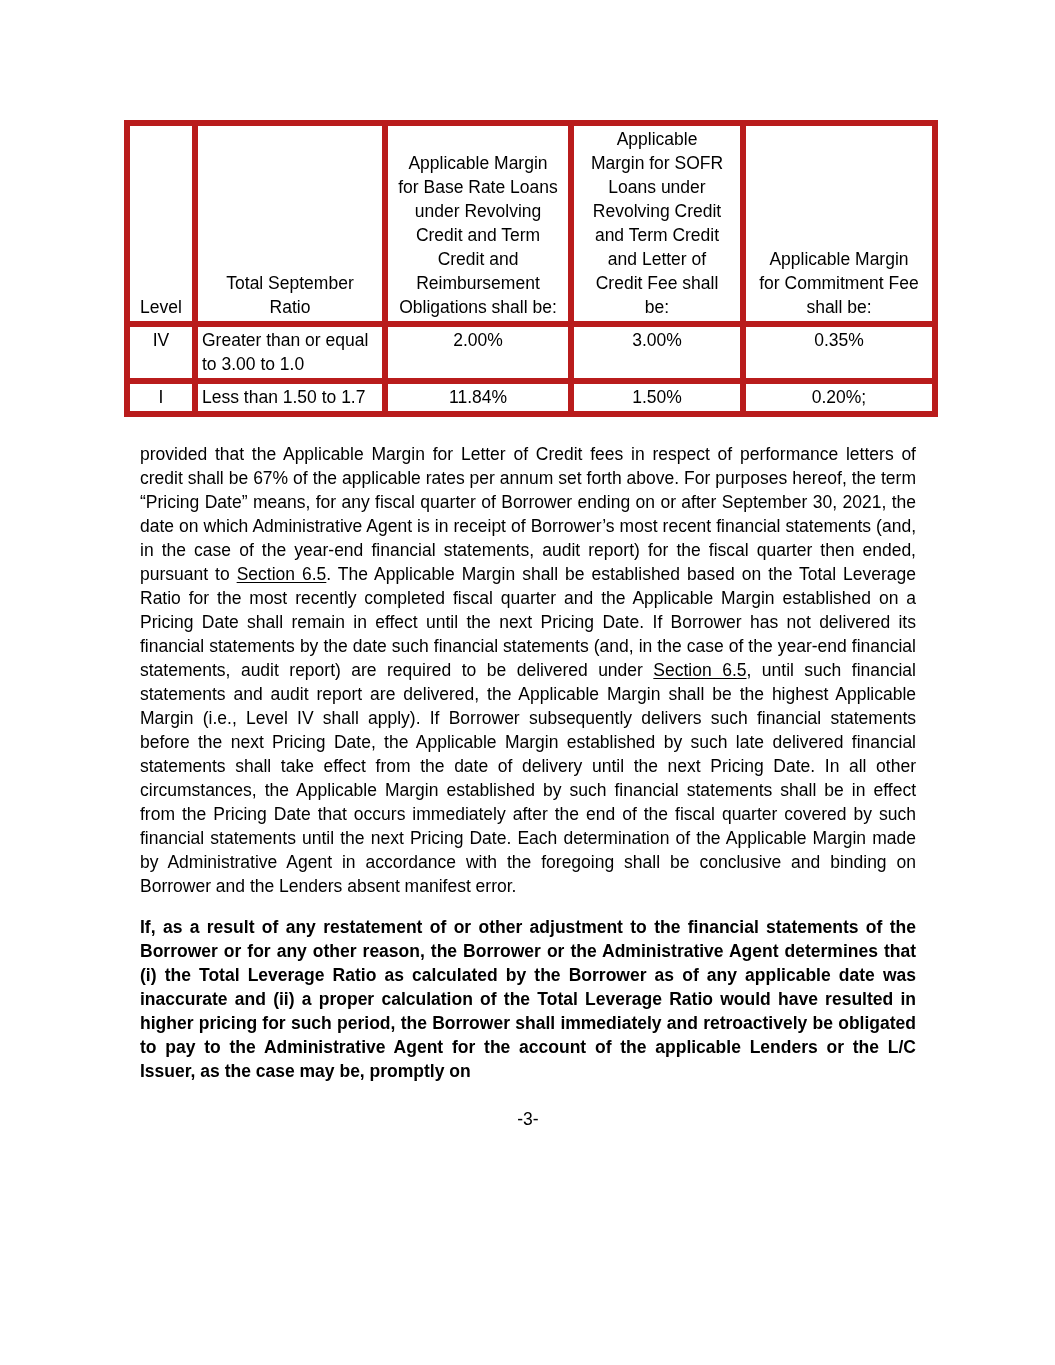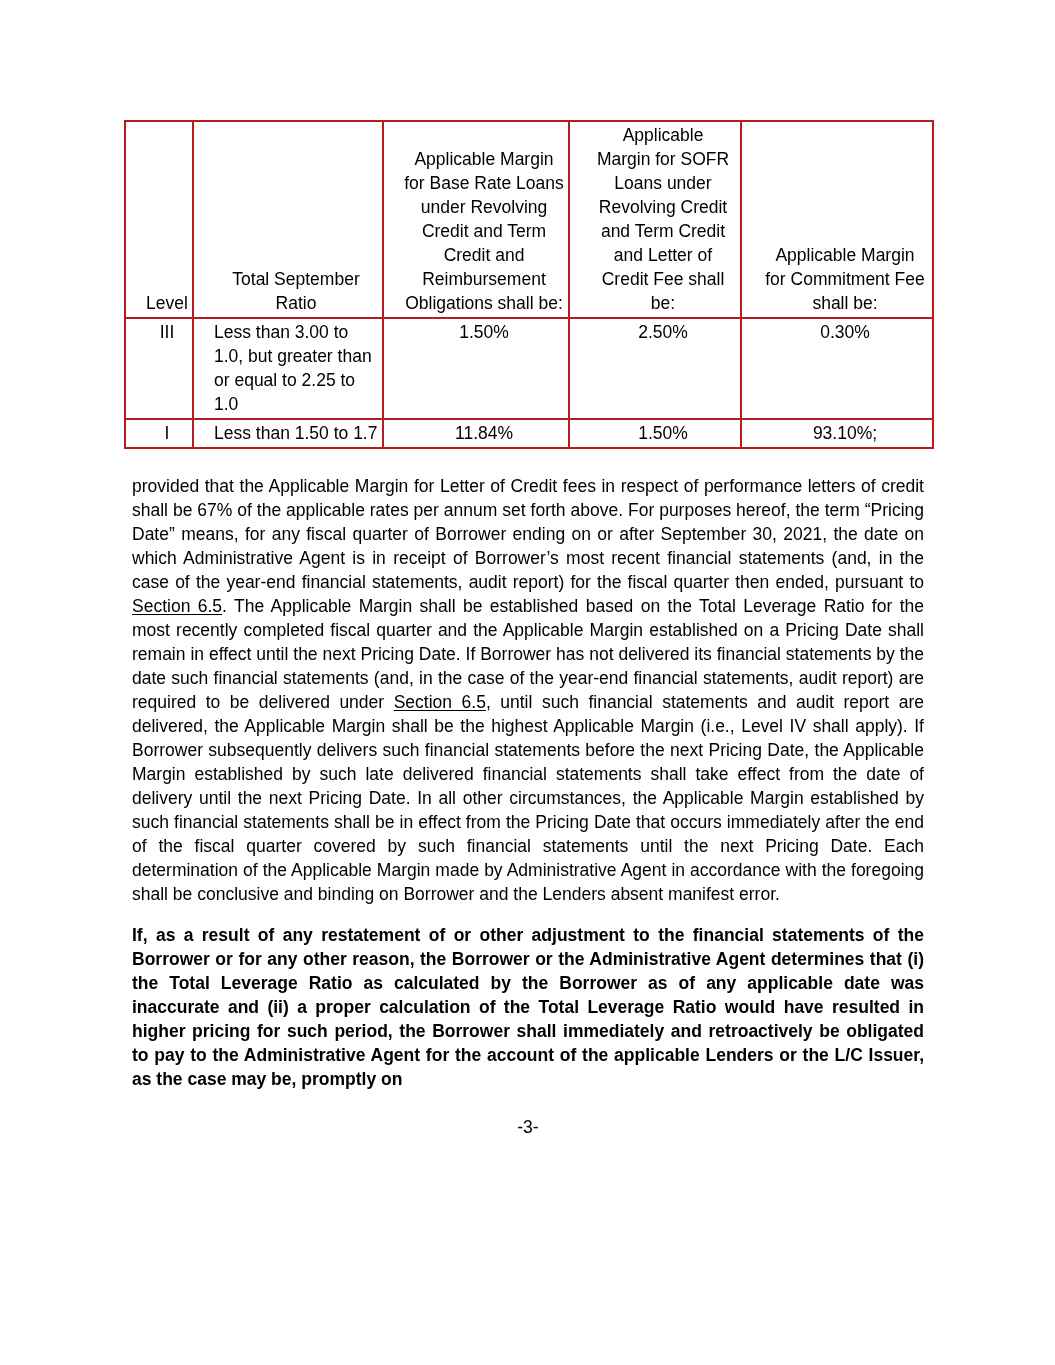--- a/index.html
+++ b/index.html
@@ -24,22 +24,22 @@
   table.margin-table {
     border-collapse: collapse;
     table-layout: fixed;
     width: 808px;
     border: 2px solid #000000;
     font-size: 17.5px;
     line-height: 24px;
   }
   table.margin-table th,
   table.margin-table td {
-    border: 2px solid #b91c1c;
-    padding: 1px 4px 2px 20px;
+    border: 6px solid #b91c1c;
+    padding: 1px 4px 2px 4px;
   }
   table.margin-table th {
     font-weight: normal;
     vertical-align: bottom;
     text-align: center;
     white-space: pre-line;
   }
   table.margin-table td {
     vertical-align: top;
   }
@@ -50,21 +50,21 @@
     padding-left: 7px;
   }
   td.cell-pct { text-align: center; }
   col.c-level  { width: 68px; }
   col.c-ratio  { width: 190px; }
   col.c-base   { width: 186px; }
   col.c-sofr   { width: 172px; }
   col.c-commit { width: 192px; }
 
   p.body-text {
-    margin: 8px;
+    margin: 16px;
     text-align: justify;
     font-size: 17.5px;
     line-height: 24px;
   }
   p.para-1 { margin-top: 25px; }
   p.para-2 { margin-top: 17px; font-weight: bold; }
   .u {
     text-decoration: underline;
     text-underline-offset: 2px;
   }
@@ -108,35 +108,33 @@
 and Letter of
 Credit Fee shall
 be:</th>
         <th>Applicable Margin
 for Commitment Fee
 shall be:</th>
       </tr>
     </thead>
     <tbody>
       <tr>
-        <td class="cell-level">III</td>
-        <td class="cell-ratio">Less than 3.00 to
-1.0, but greater than
-or equal to 2.25 to
-1.0</td>
-        <td class="cell-pct">1.50%</td>
-        <td class="cell-pct">2.50%</td>
-        <td class="cell-pct">0.30%</td>
+        <td class="cell-level">IV</td>
+        <td class="cell-ratio">Greater than or equal
+to 3.00 to 1.0</td>
+        <td class="cell-pct">2.00%</td>
+        <td class="cell-pct">3.00%</td>
+        <td class="cell-pct">0.35%</td>
       </tr>
       <tr>
         <td class="cell-level">I</td>
         <td class="cell-ratio">Less than 1.50 to 1.7</td>
         <td class="cell-pct">11.84%</td>
         <td class="cell-pct">1.50%</td>
-        <td class="cell-pct">93.10%;</td>
+        <td class="cell-pct">0.20%;</td>
       </tr>
     </tbody>
   </table>
 
   <p class="body-text para-1"><span>provided that the Applicable Margin for Letter of Credit fees in respect of performance letters of credit shall be 67% of the applicable rates per annum set forth above. For purposes hereof, the term “Pricing Date” means, for any fiscal quarter of Borrower ending on or after September 30, 2021, the date on which Administrative Agent is in receipt of Borrower’s most recent financial statements (and, in the case of the year-end financial statements, audit report) for the fiscal quarter then ended, pursuant to </span><span class="u">Section 6.5</span><span>.  The Applicable Margin shall be established based on the Total Leverage Ratio for the most recently completed fiscal quarter and the Applicable Margin established on a Pricing Date shall remain in effect until the next Pricing Date.  If Borrower has not delivered its financial statements by the date such financial statements (and, in the case of the year-end financial statements, audit report) are required to be delivered under </span><span class="u">Section 6.5</span><span>, until such financial statements and audit report are delivered, the Applicable Margin shall be the highest Applicable Margin (i.e., Level IV shall apply).  If Borrower subsequently delivers such financial statements before the next Pricing Date, the Applicable Margin established by such late delivered financial statements shall take effect from the date of delivery until the next Pricing Date.  In all other circumstances, the Applicable Margin established by such financial statements shall be in effect from the Pricing Date that occurs immediately after the end of the fiscal quarter covered by such financial statements until the next Pricing Date.  Each determination of the Applicable Margin made by Administrative Agent in accordance with the foregoing shall be conclusive and binding on Borrower and the Lenders absent manifest error.</span></p>
 
   <p class="body-text para-2">If, as a result of any restatement of or other adjustment to the financial statements of the Borrower or for any other reason, the Borrower or the Administrative Agent determines that (i) the Total Leverage Ratio as calculated by the Borrower as of any applicable date was inaccurate and (ii) a proper calculation of the Total Leverage Ratio would have resulted in higher pricing for such period, the Borrower shall immediately and retroactively be obligated to pay to the Administrative Agent for the account of the applicable Lenders or the L/C Issuer, as the case may be, promptly on</p>
 
   <div class="page-footer">-3-</div>
 

